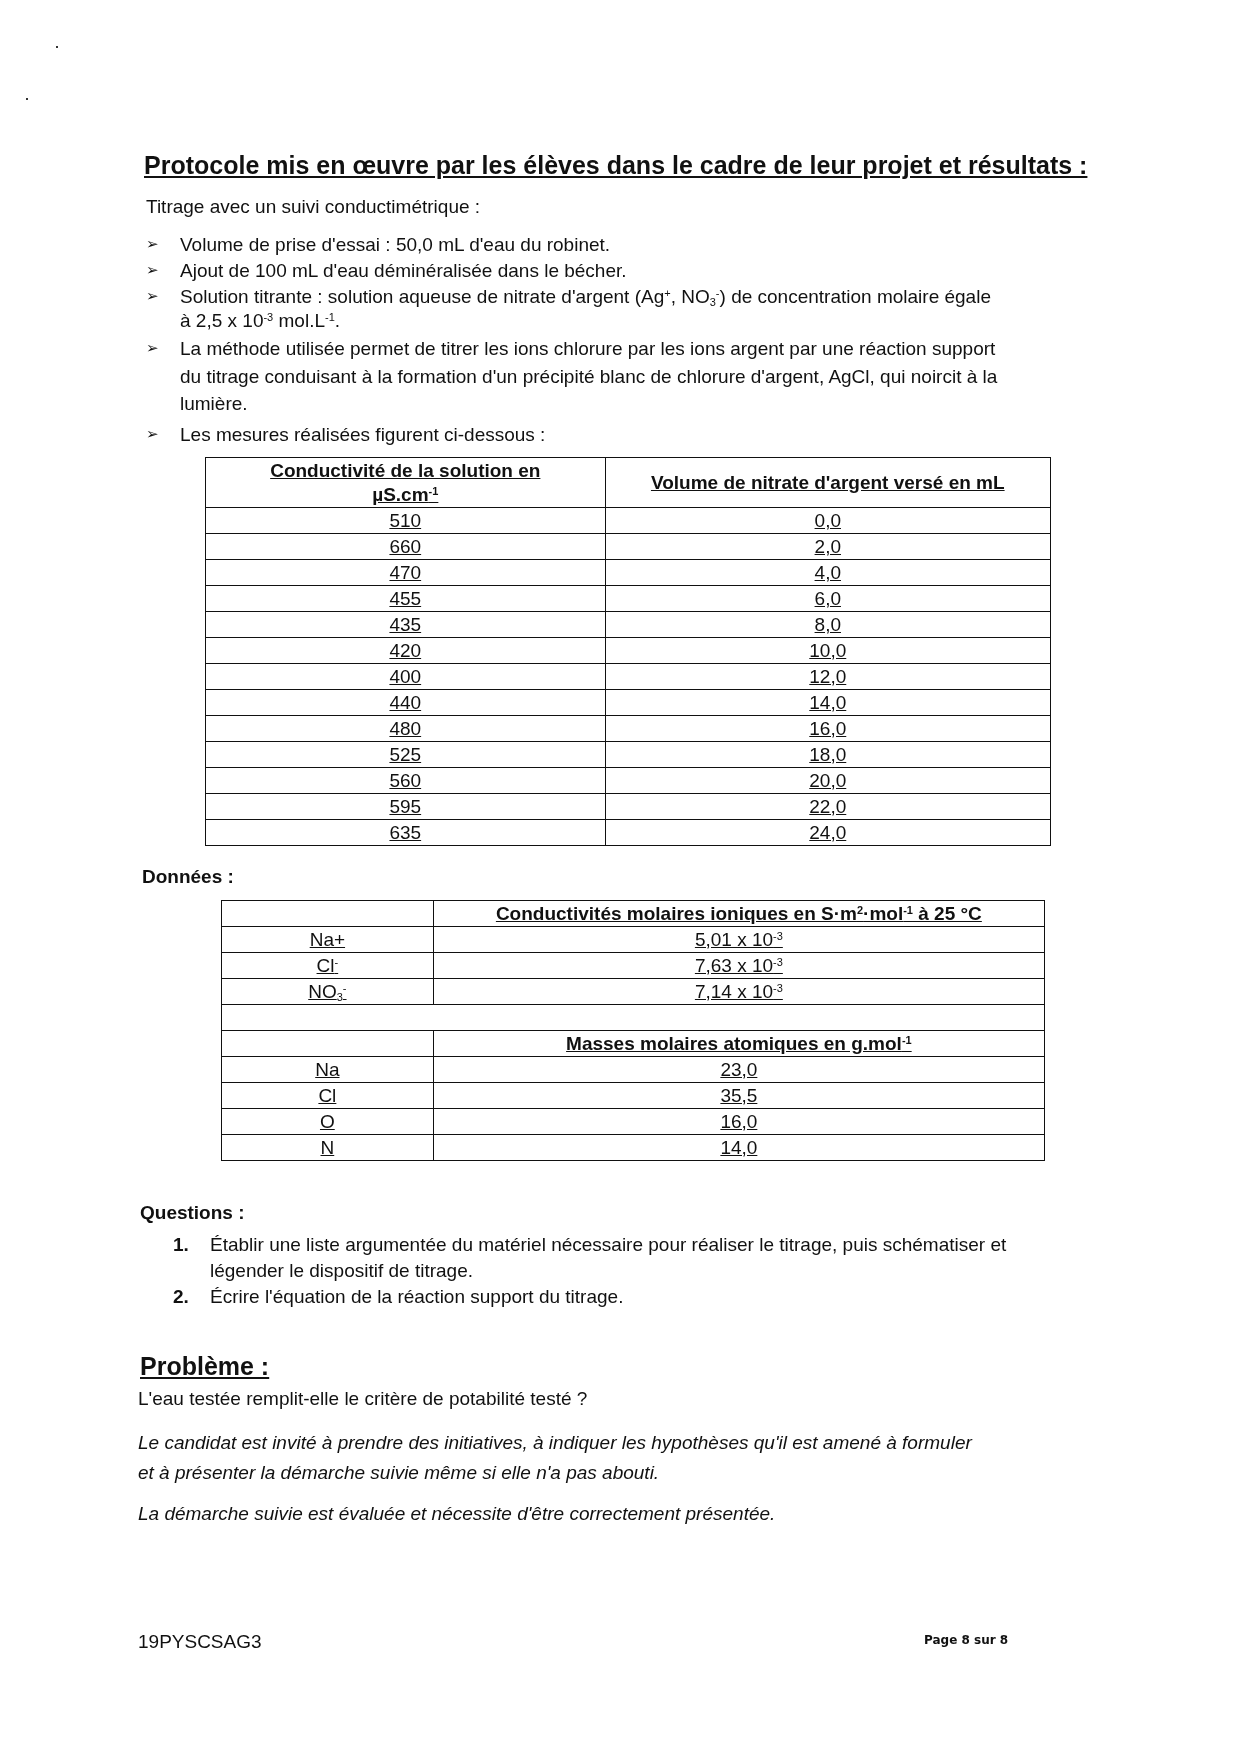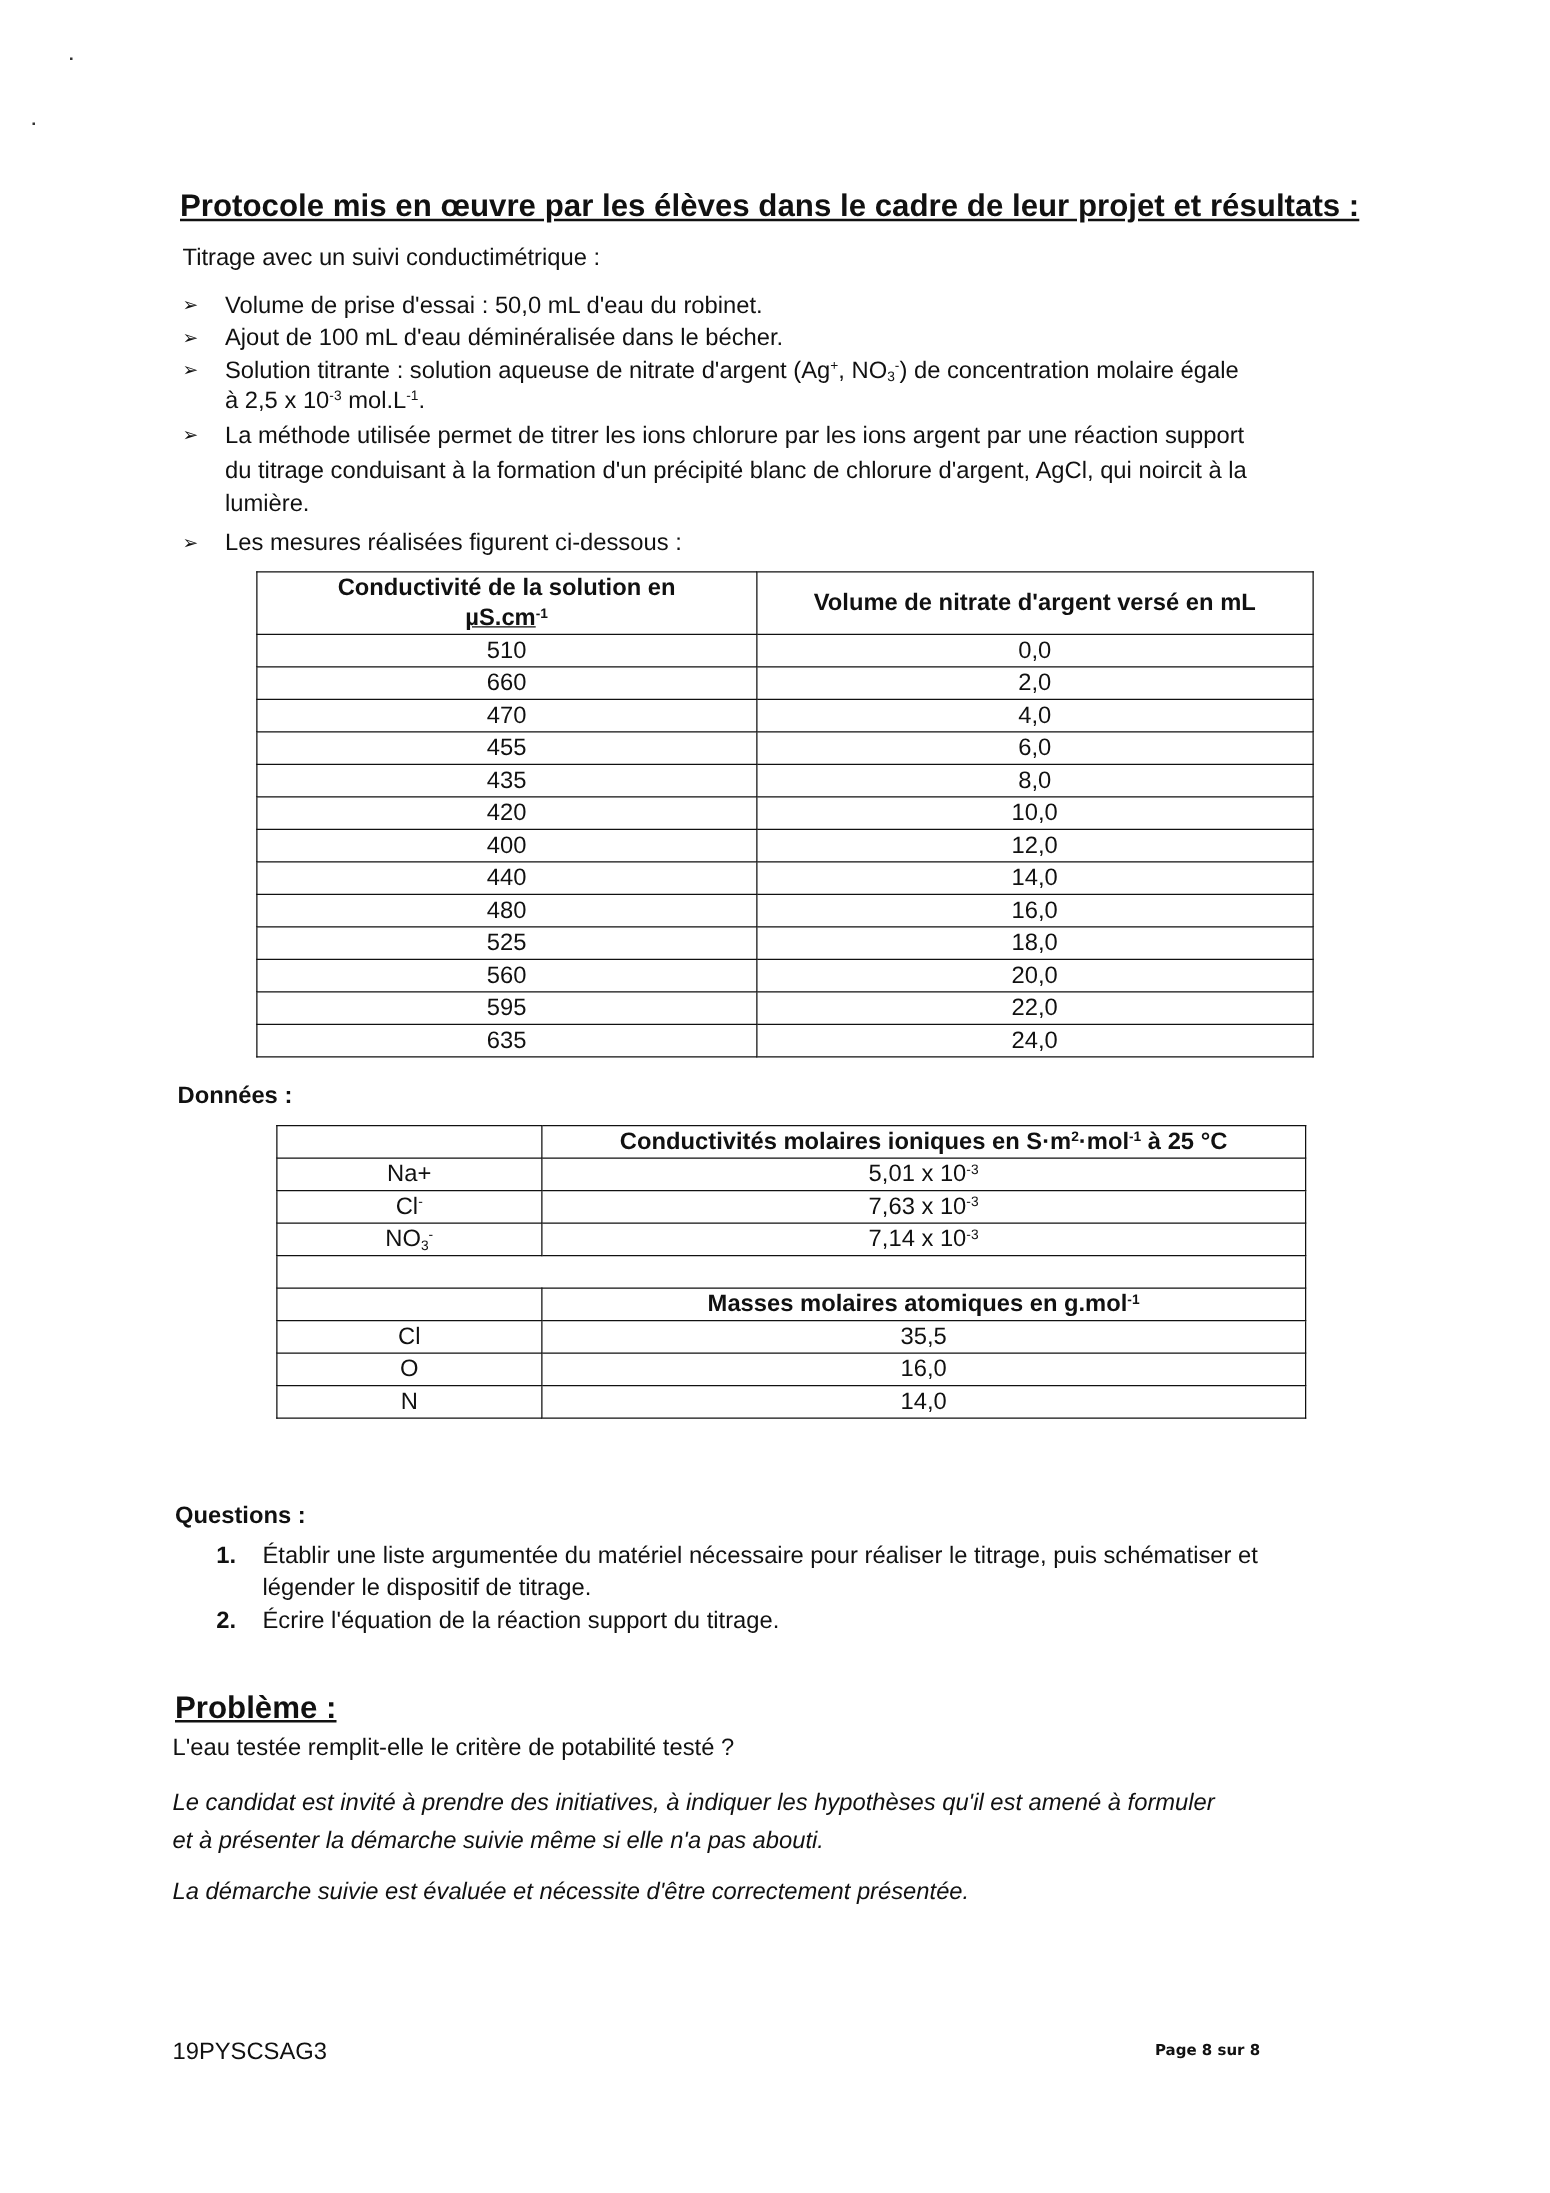--- a/index.html
+++ b/index.html
@@ -5,21 +5,21 @@
   html, body { margin:0; padding:0; background:#ffffff; }
   body { width:1240px; height:1754px; position:relative; overflow:hidden;
          font-family:"Liberation Sans", sans-serif; color:#111; }
   .abs { position:absolute; white-space:nowrap; }
   .speck { position:absolute; width:2px; height:2px; background:#333; }
   .h-underline { font-weight:bold; text-decoration:underline; font-size:25px; }
   .txt { font-size:19px; line-height:22px; }
   .bullet-arrow { position:absolute; font-size:15px; }
   sup { font-size:11px; vertical-align:6px; line-height:0; }
   sub { font-size:11px; vertical-align:-3px; line-height:0; }
-  table { border-collapse:collapse; position:absolute; }
+  table { border-collapse:collapse; position:absolute;text-decoration:underline; }
   td, th { border:1.5px solid #111; padding:0; text-align:center; font-size:19px; }
   th { font-weight:bold; }
   .t1 td, .t1 th { height:25px; }
   .t2 td, .t2 th { height:25px; }
   .bold { font-weight:bold; }
   .ital { font-style:italic; }
   .footer-page { font-family:"DejaVu Sans", sans-serif; font-size:12px; }
 </style>
 </head>
 <body>
@@ -148,20 +148,24 @@
     <td><span>7,14 x 10</span><sup>-3</sup></td>
   </tr>
   <tr>
     <td colspan="2"></td>
   </tr>
   <tr>
     <td></td>
     <th><span>Masses molaires atomiques en g.mol</span><sup>-1</sup></th>
   </tr>
   <tr>
+        <td>Na</td>
+        <td>23,0</td>
+      </tr>
+  <tr>
         <td>Cl</td>
         <td>35,5</td>
       </tr>
   <tr>
         <td>O</td>
         <td>16,0</td>
       </tr>
   <tr>
         <td>N</td>
         <td>14,0</td>

